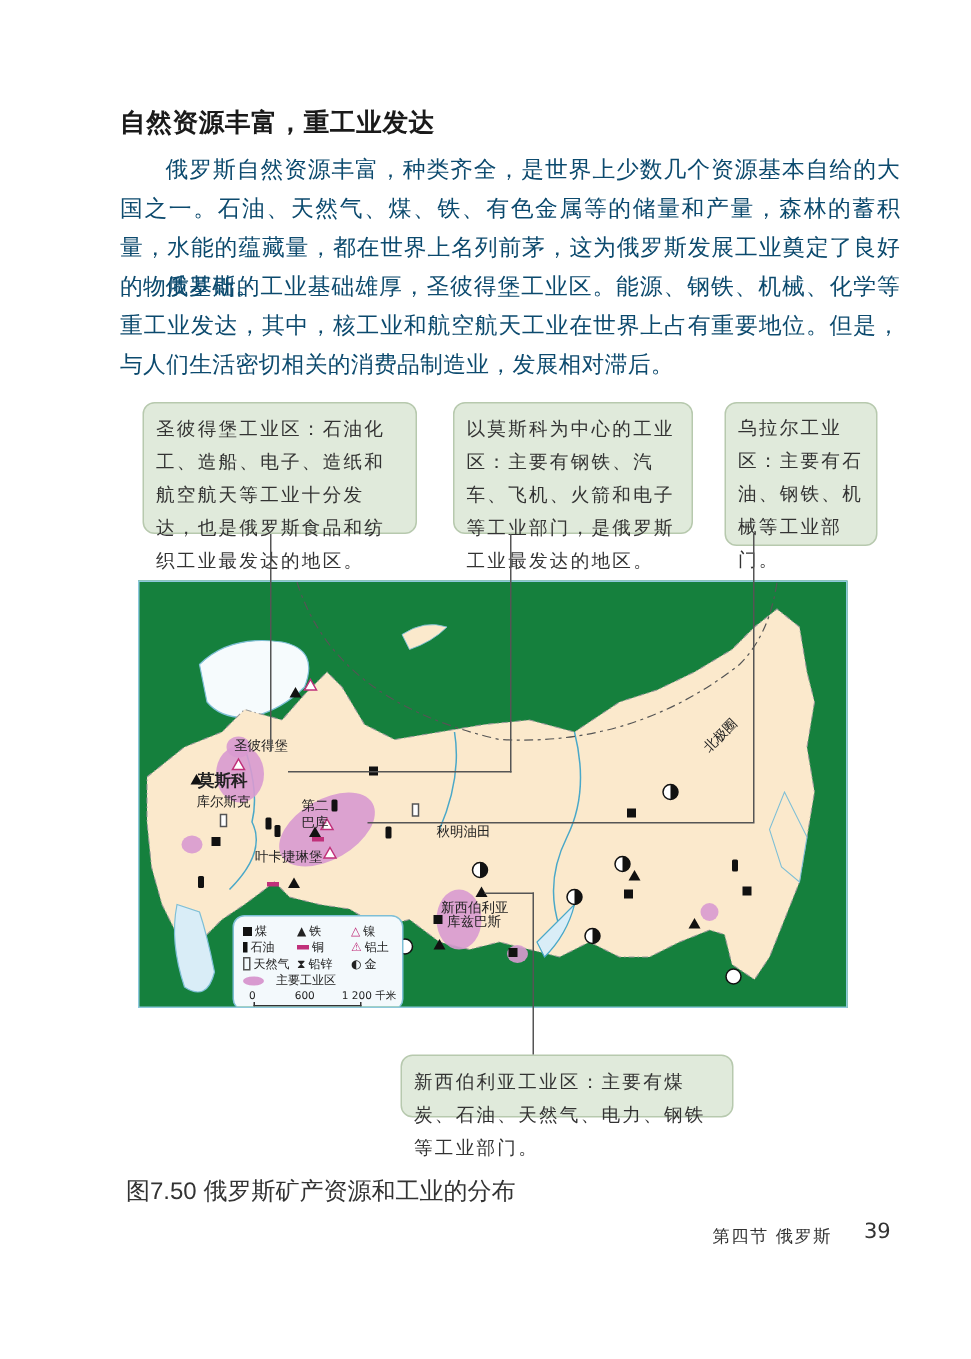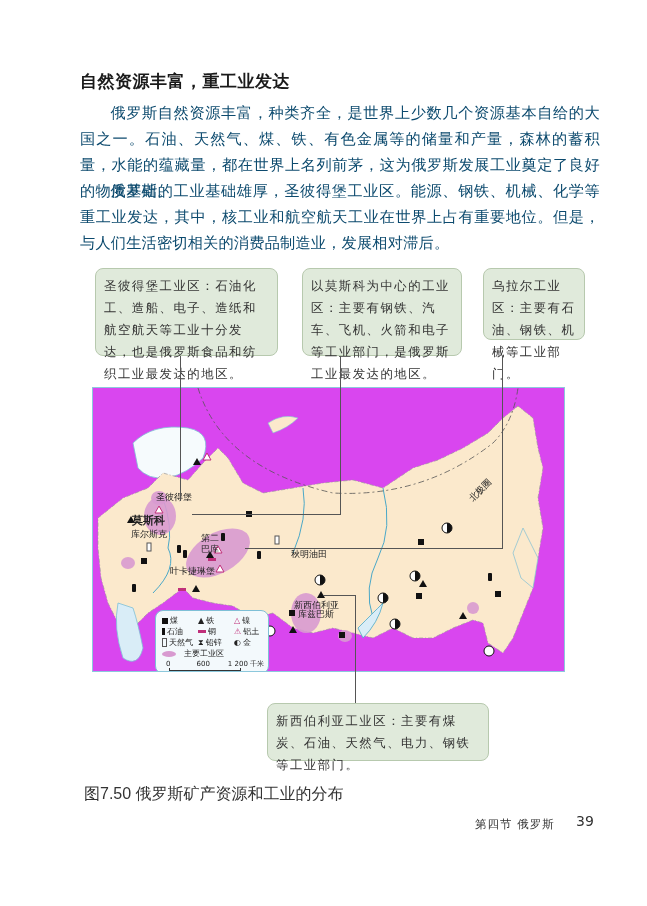--- a/index.html
+++ b/index.html
@@ -6,25 +6,25 @@
   body { width:647px; height:906px; position:relative; overflow:hidden;
          font-family:"DejaVu Sans", sans-serif; color:#222; }
   .heading { position:absolute; left:80px; top:70px; font-size:17px; font-weight:bold; color:#1a1a1a; letter-spacing:0.5px; }
   .para { position:absolute; left:80px; width:520px; font-family:"DejaVu Serif", serif; font-size:15.2px; line-height:26px; color:#0c4a6e; text-indent:2em; text-align:justify; letter-spacing:0.2px; }
   .p1 { top:100px; }
   .p2 { top:178px; }
   .callout { position:absolute; background:#e0eadb; border:1px solid #b7c9ae; border-radius:8px;
              font-family:"DejaVu Serif", serif; font-size:12.4px; line-height:22px; color:#333; padding:6px 8px; box-sizing:border-box; letter-spacing:1.5px; }
   .c1 { left:95px; top:268px; width:183px; height:88px; }
   .c2 { left:302px; top:268px; width:160px; height:88px; }
-  .c3 { left:483px; top:268px; width:102px; height:72px; }
-  .c4 { left:267px; top:703px; width:222px; height:58px; }
+  .c3 { left:483px; top:268px; width:102px; height:96px;font-family:Liberation Mono, monospace; }
+  .c4 { left:267px; top:703px; width:222px; height:42px; }
   .vline { position:absolute; width:1px; background:#555; }
   .hline { position:absolute; height:1px; background:#555; }
-  .map { position:absolute; left:92px; top:387px; width:473px; height:285px; border:1.5px solid #8cc8dc; box-sizing:border-box; overflow:hidden; background:#d946ef; }
+  .map { position:absolute; left:92px; top:387px; width:473px; height:285px; border:1.5px solid #8cc8dc; box-sizing:border-box; overflow:hidden; background:#15803d; }
   .map svg { position:absolute; left:0; top:0; }
   .maplabel { position:absolute; font-size:9px; color:#222; white-space:nowrap; }
   .maplabel.big { font-size:11px; font-weight:bold; }
   .legend { position:absolute; left:62px; top:222px; width:112px; height:62px; border:1.2px solid #7ebfd6; border-radius:8px; background:#f3f9fc; font-size:8px; color:#222; }
   .lg-item { position:absolute; display:flex; align-items:center; gap:2px; white-space:nowrap; }
   .caption { position:absolute; left:84px; top:784px; font-family:Liberation Sans, sans-serif; font-size:16px; color:#333; }
   .footer { position:absolute; left:475px; top:817px; font-family:"DejaVu Serif", serif; font-size:11.5px; color:#333; letter-spacing:1px; }
   .pagenum { position:absolute; left:576px; top:813px; font-size:14px; color:#333; }
 </style>
 </head>

